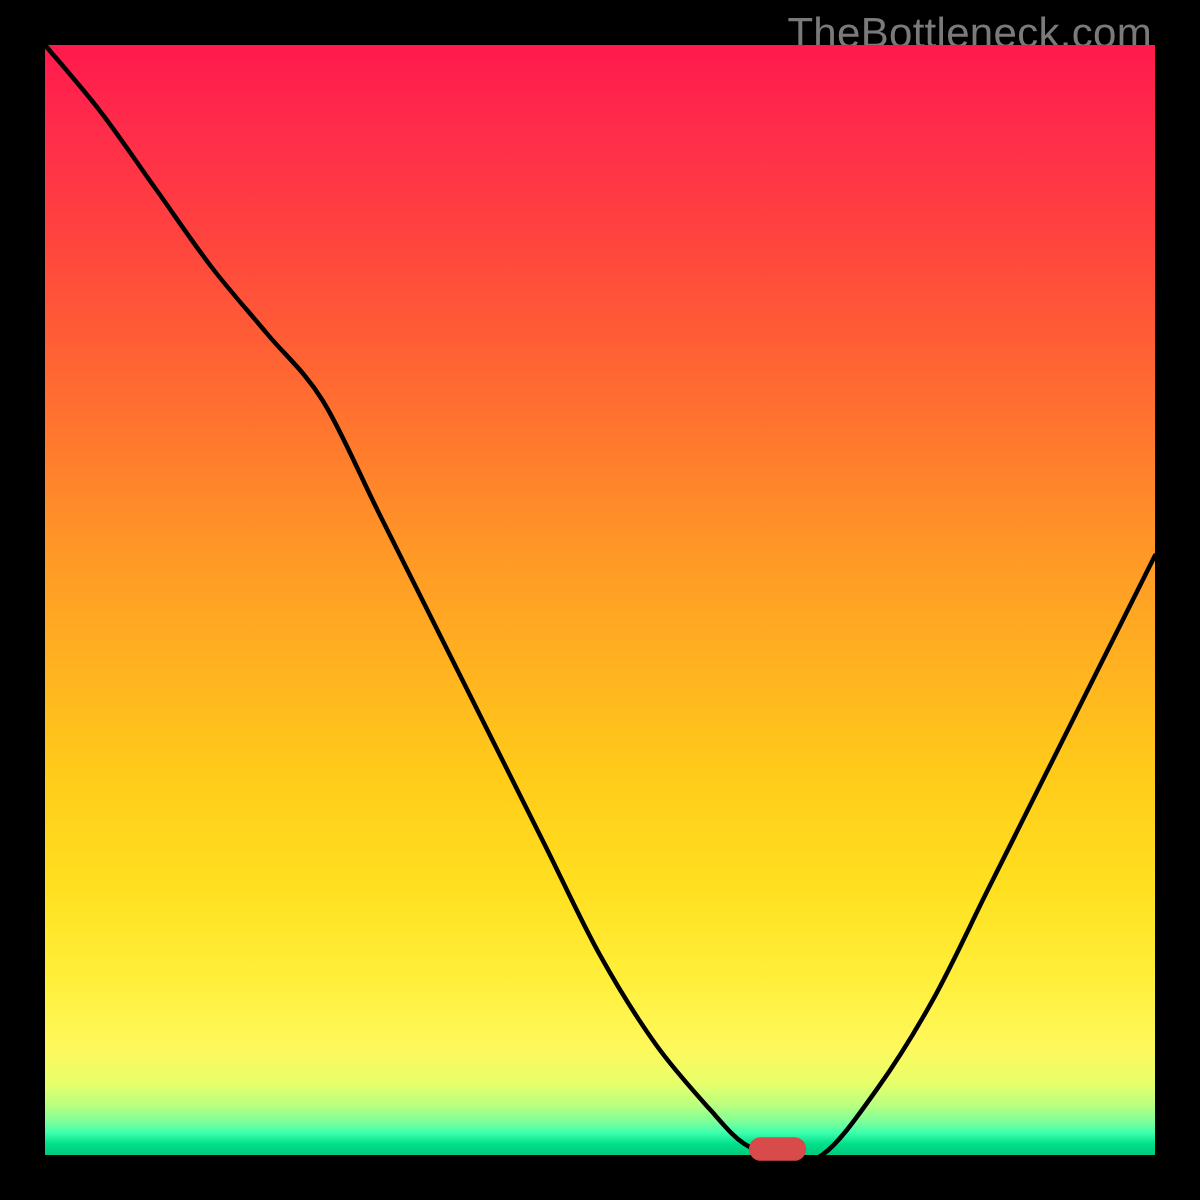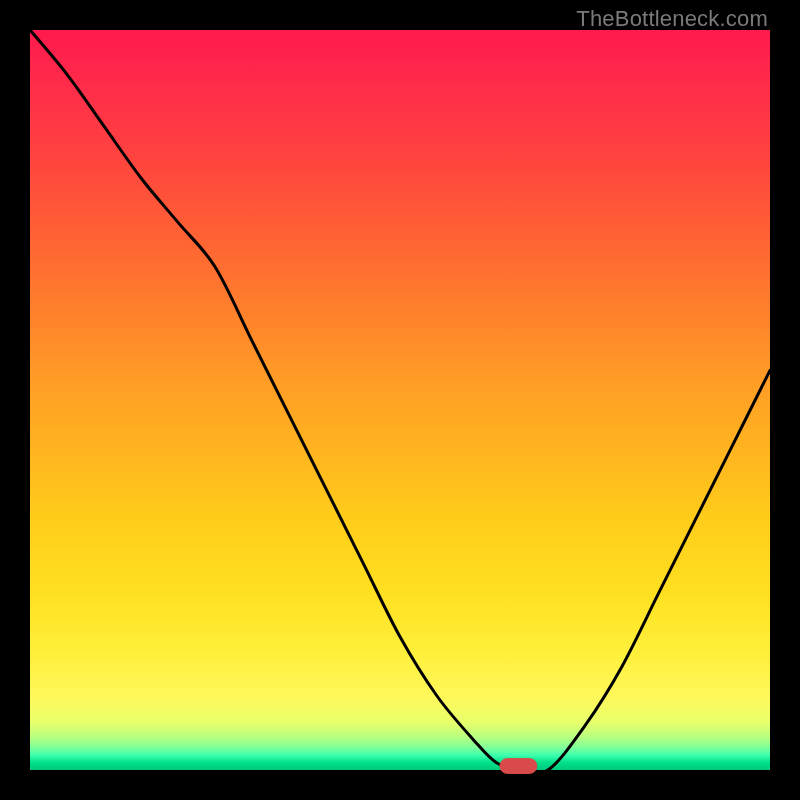--- a/index.html
+++ b/index.html
@@ -43,21 +43,21 @@
       #3dffad 98%,
       #00e08a 99%,
       #00c97c 100%
     );
   }
   .watermark {
     position: absolute;
     top: 6px;
     right: 32px;
     color: #7a7a7a;
-    font-size: 22px;
+    font-size: 28px;
     font-weight: 400;
     letter-spacing: 0.2px;
     user-select: none;
   }
   svg.curve {
     position: absolute;
     left: 0;
     top: 0;
     width: 740px;
     height: 740px;

